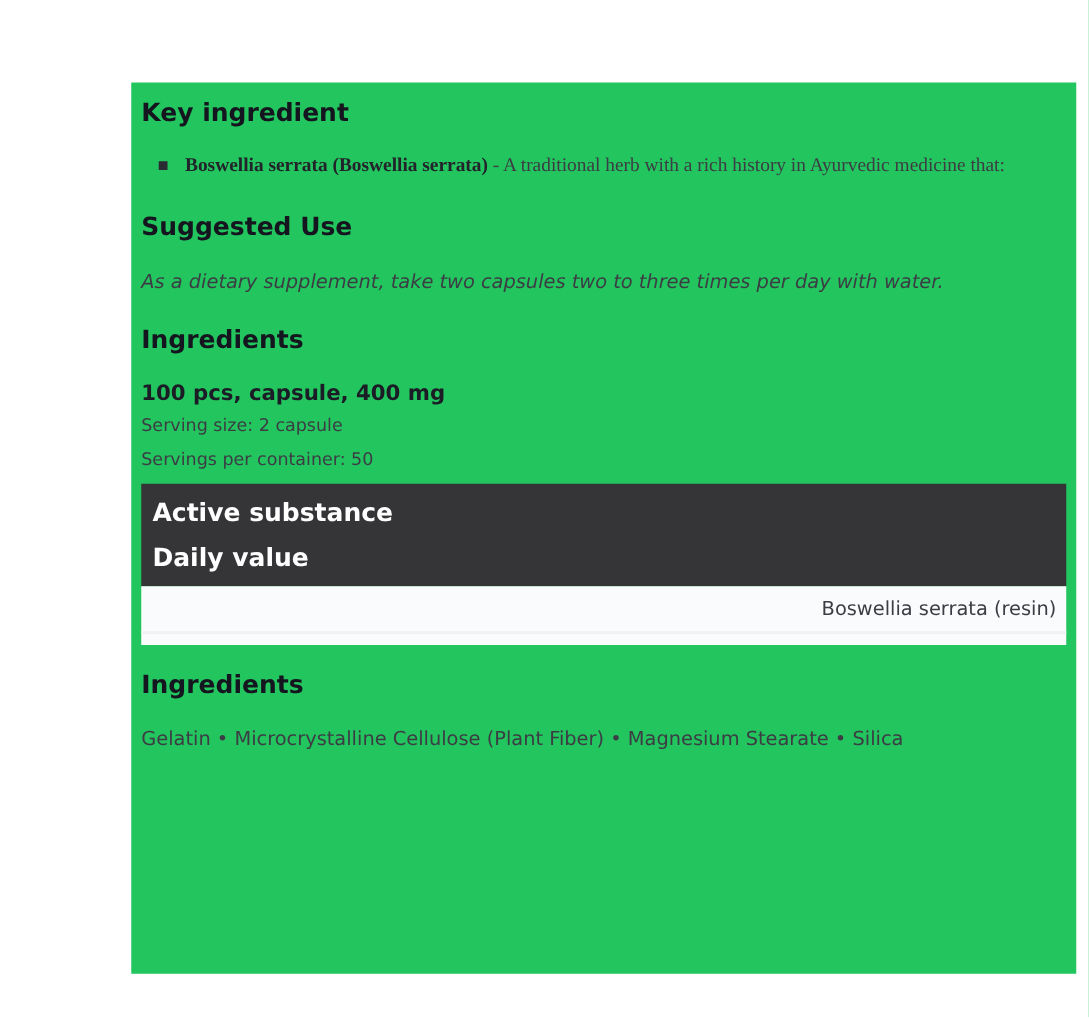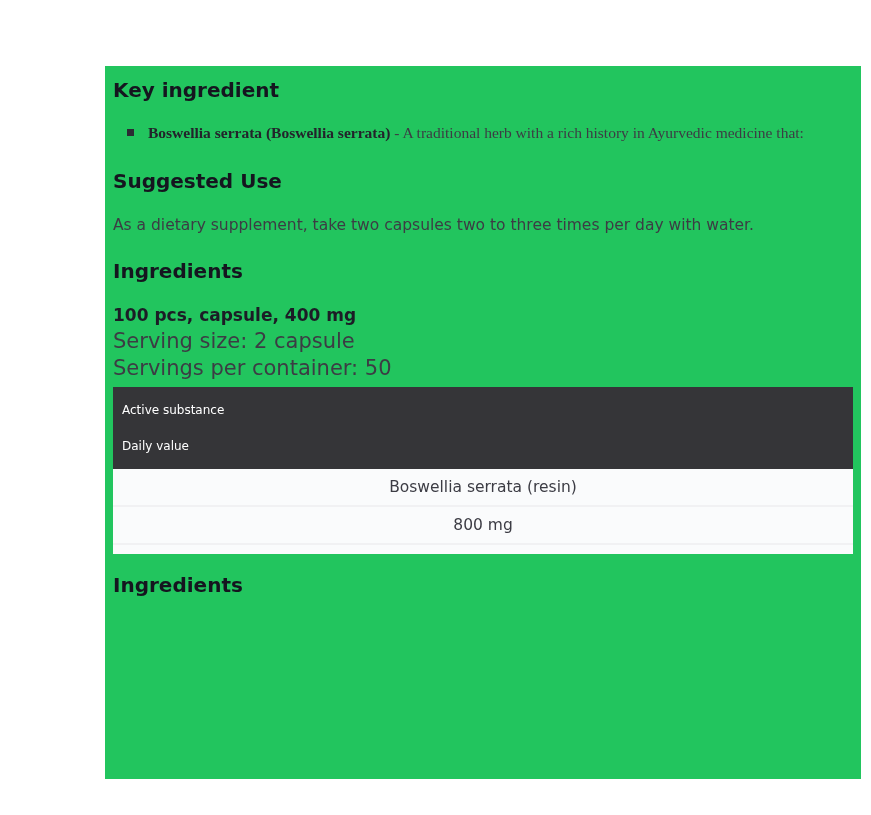--- a/index.html
+++ b/index.html
@@ -64,51 +64,51 @@
   .li-l2 .sq {
     position: absolute;
     left: 52px;
     top: 9px;
     width: 6px;
     height: 6px;
     background: #2b2b33;
     display: block;
   }
   .suggested-heading { margin-top: 21px; }
-  .suggested-text { margin-top: 17px; }
+  .suggested-text { margin-top: 17px; font-style: italic; }
   .ingredients-heading { margin-top: 19px; }
   .product-spec {
     margin-top: 17px;
     font-size: 17px;
     font-weight: 700;
     color: #1c1c26;
     line-height: 26px;
   }
   .serving-line {
-    font-size: 21px;
+    font-size: 14px;
     line-height: 26.5px;
     color: #3c3c44;
   }
   
   .supp-table { margin-top: 6px; }
   .thead {
     background: #353538;
     color: #ffffff;
     padding: 5px 0;
   }
   .thead .th {
-    font-size: 12px;
-    font-weight: 400;
+    font-size: 20px;
+    font-weight: 700;
     color: #ffffff;
     padding: 8px 9px;
     line-height: 20px;
   }
   .trow {
     background: #fafbfc;
-    text-align: center;
+    text-align: right;
     font-size: 15.5px;
     line-height: 20px;
     color: #3c3c44;
     padding: 8px 8px;
     border-bottom: 2px solid #f1f1f3;
   }
   .trow-empty {
     height: 9px;
     padding: 0;
     border-bottom: none;
@@ -138,19 +138,19 @@
   <p class="product-spec">100 pcs, capsule, 400 mg</p>
   <p class="serving-line">Serving size: 2 capsule</p>
   <p class="serving-line">Servings per container: 50</p>
 
   <div class="supp-table">
     <div class="thead">
       <div class="th">Active substance</div>
       <div class="th">Daily value</div>
     </div>
     <div class="trow">Boswellia serrata (resin)</div>
-    <div class="trow">800 mg</div>
     <div class="trow trow-empty"></div>
   </div>
 
   <h2 class="section-heading other-ingredients-heading">Ingredients</h2>
+  <p class="body-text other-ingredients-text">Gelatin • Microcrystalline Cellulose (Plant Fiber) • Magnesium Stearate • Silica</p>
 
 </div>
 
 </body></html>

